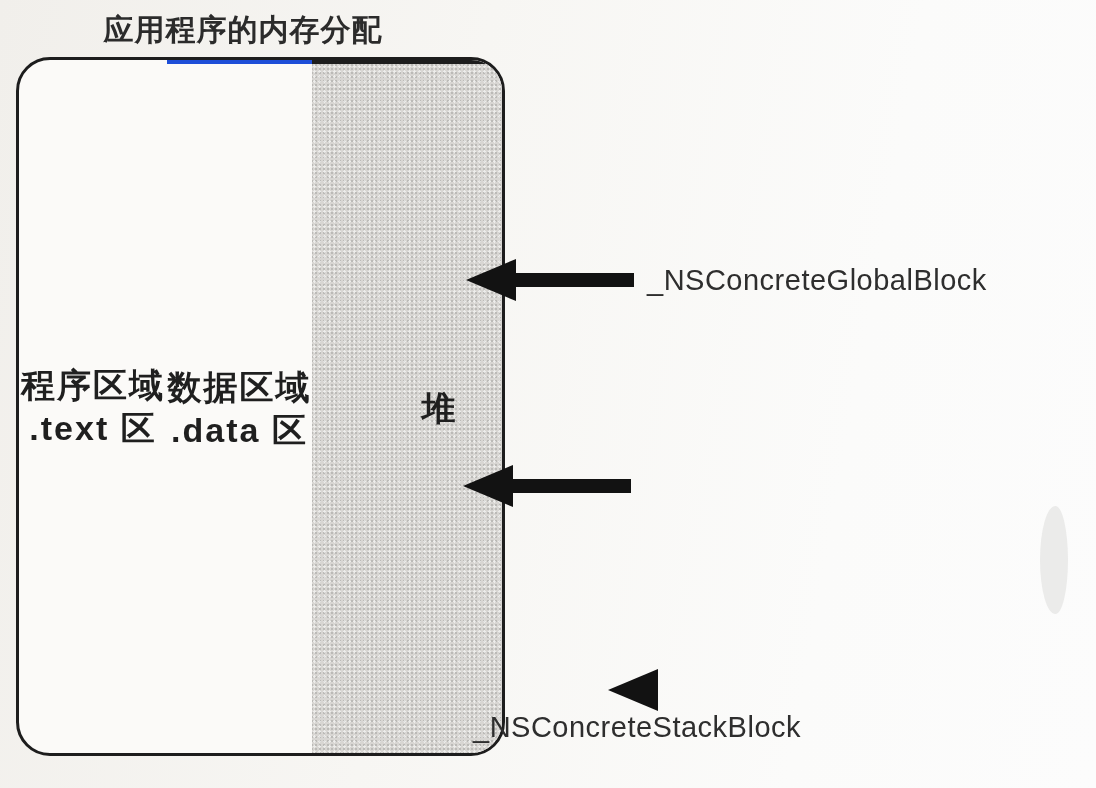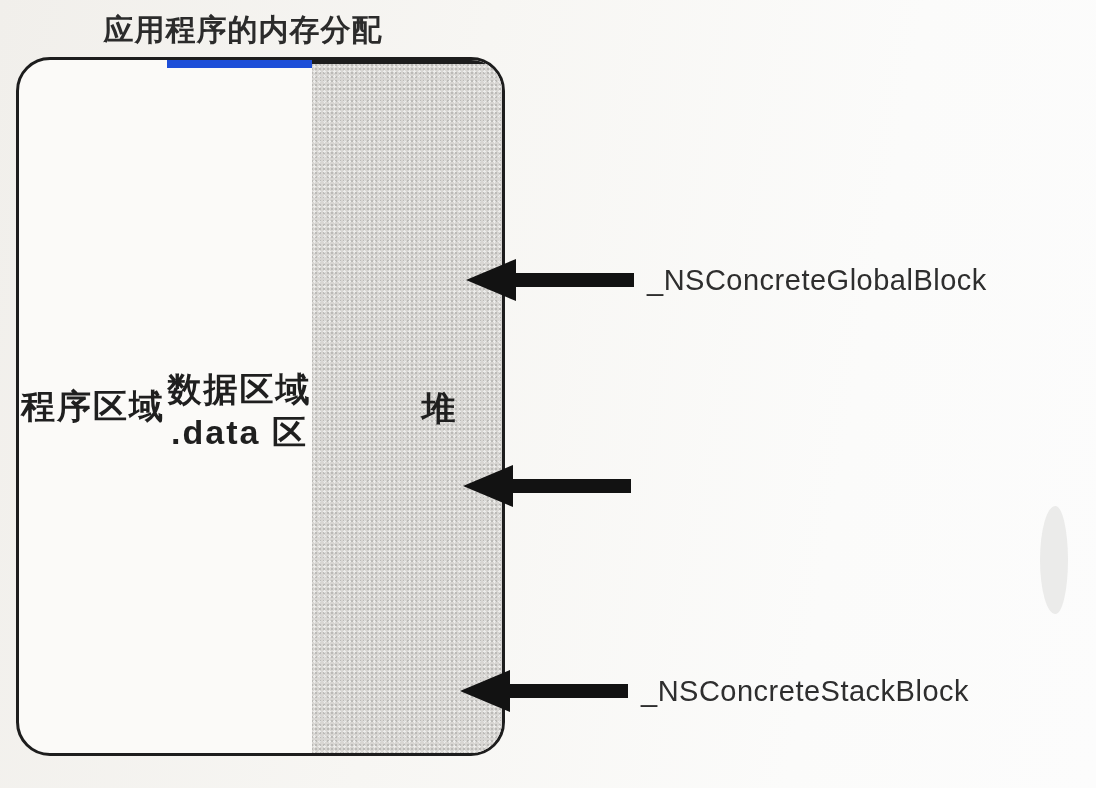--- a/index.html
+++ b/index.html
@@ -45,42 +45,42 @@
     align-items: center;
     justify-content: center;
     gap: 5px;
     font-size: 34px;
     font-weight: 700;
     color: #1f1f1f;
     line-height: 1.12;
     letter-spacing: 2px;
   }
   .sec-text  { flex: 0 0 148px; }
-  .sec-data  { flex: 0 0 145px; border-top: 8px solid #1d4ed8; }
+  .sec-data  { flex: 0 0 145px; border-top: 4px solid #1d4ed8; }
   .sec-heap  {
     flex: 0 0 255px;
     border-top: 4px solid #1d1d1d;
     background-color: #d8d6d3;
     background-image:
       radial-gradient(rgba(255,255,255,0.55) 1px, transparent 1.3px),
       radial-gradient(rgba(105,105,105,0.26) 1px, transparent 1.3px);
     background-size: 5px 5px, 4px 4px;
     background-position: 0 0, 2px 3px;
   }
   .sec-stack { flex: 1 1 auto; border-top: 4px solid #1d1d1d; }
 
   .annotation-row {
     position: absolute;
     display: flex;
     align-items: center;
     height: 44px;
   }
   .row-global { left: 466px; top: 258px; }
   .row-malloc { left: 463px; top: 464px; }
-  .row-stack  { left: 460px; top: 669px; }
+  .row-stack  { left: 460px; top: 669px; flex-direction: column; }
   .arrow-head {
     width: 0;
     height: 0;
     border-top: 21px solid transparent;
     border-bottom: 21px solid transparent;
     border-right: 50px solid #121212;
     margin-right: -4px;
   }
   .arrow-shaft {
     width: 122px;
@@ -109,20 +109,21 @@
 <body>
 
 <div class="page">
 
   <div class="title">应用程序的内存分配</div>
 
   <div class="memory-box">
 
     <div class="section sec-text">
       <div>程序区域</div>
+      <div>.text 区</div>
     </div>
 
     <div class="section sec-data">
       <div>数据区域</div>
       <div>.data 区</div>
     </div>
 
     <div class="section sec-heap">
       <div>堆</div>
     </div>

